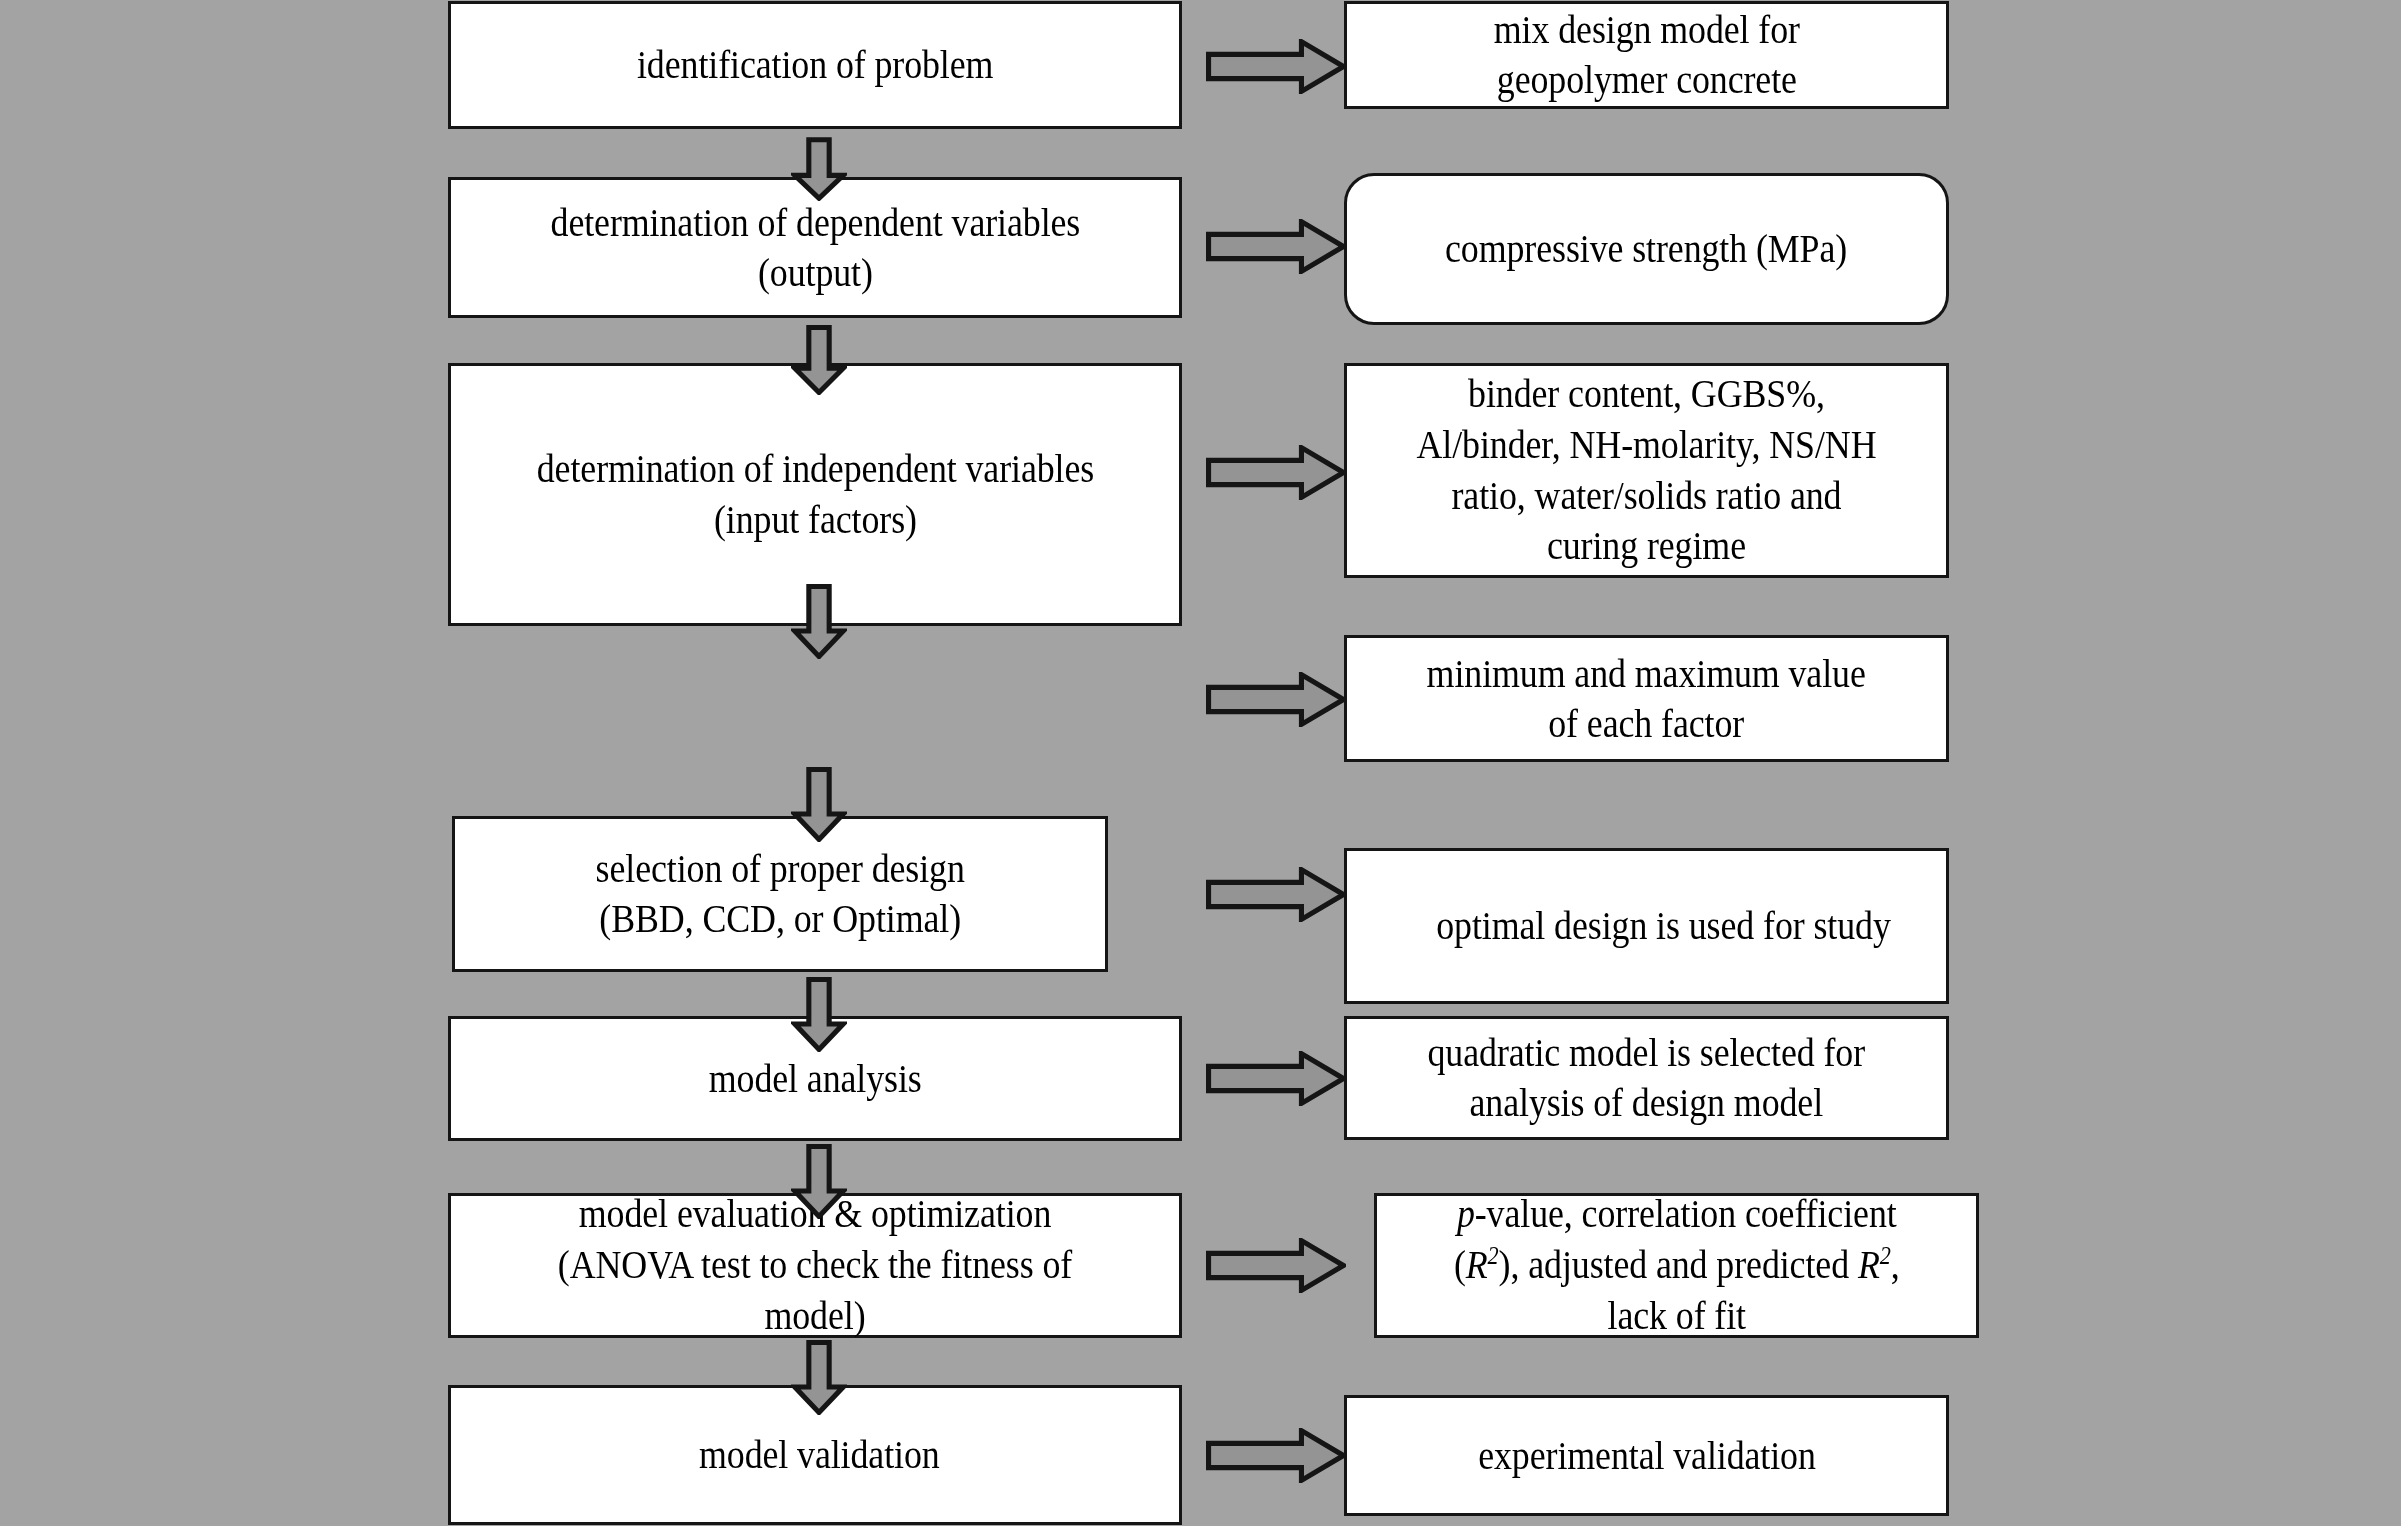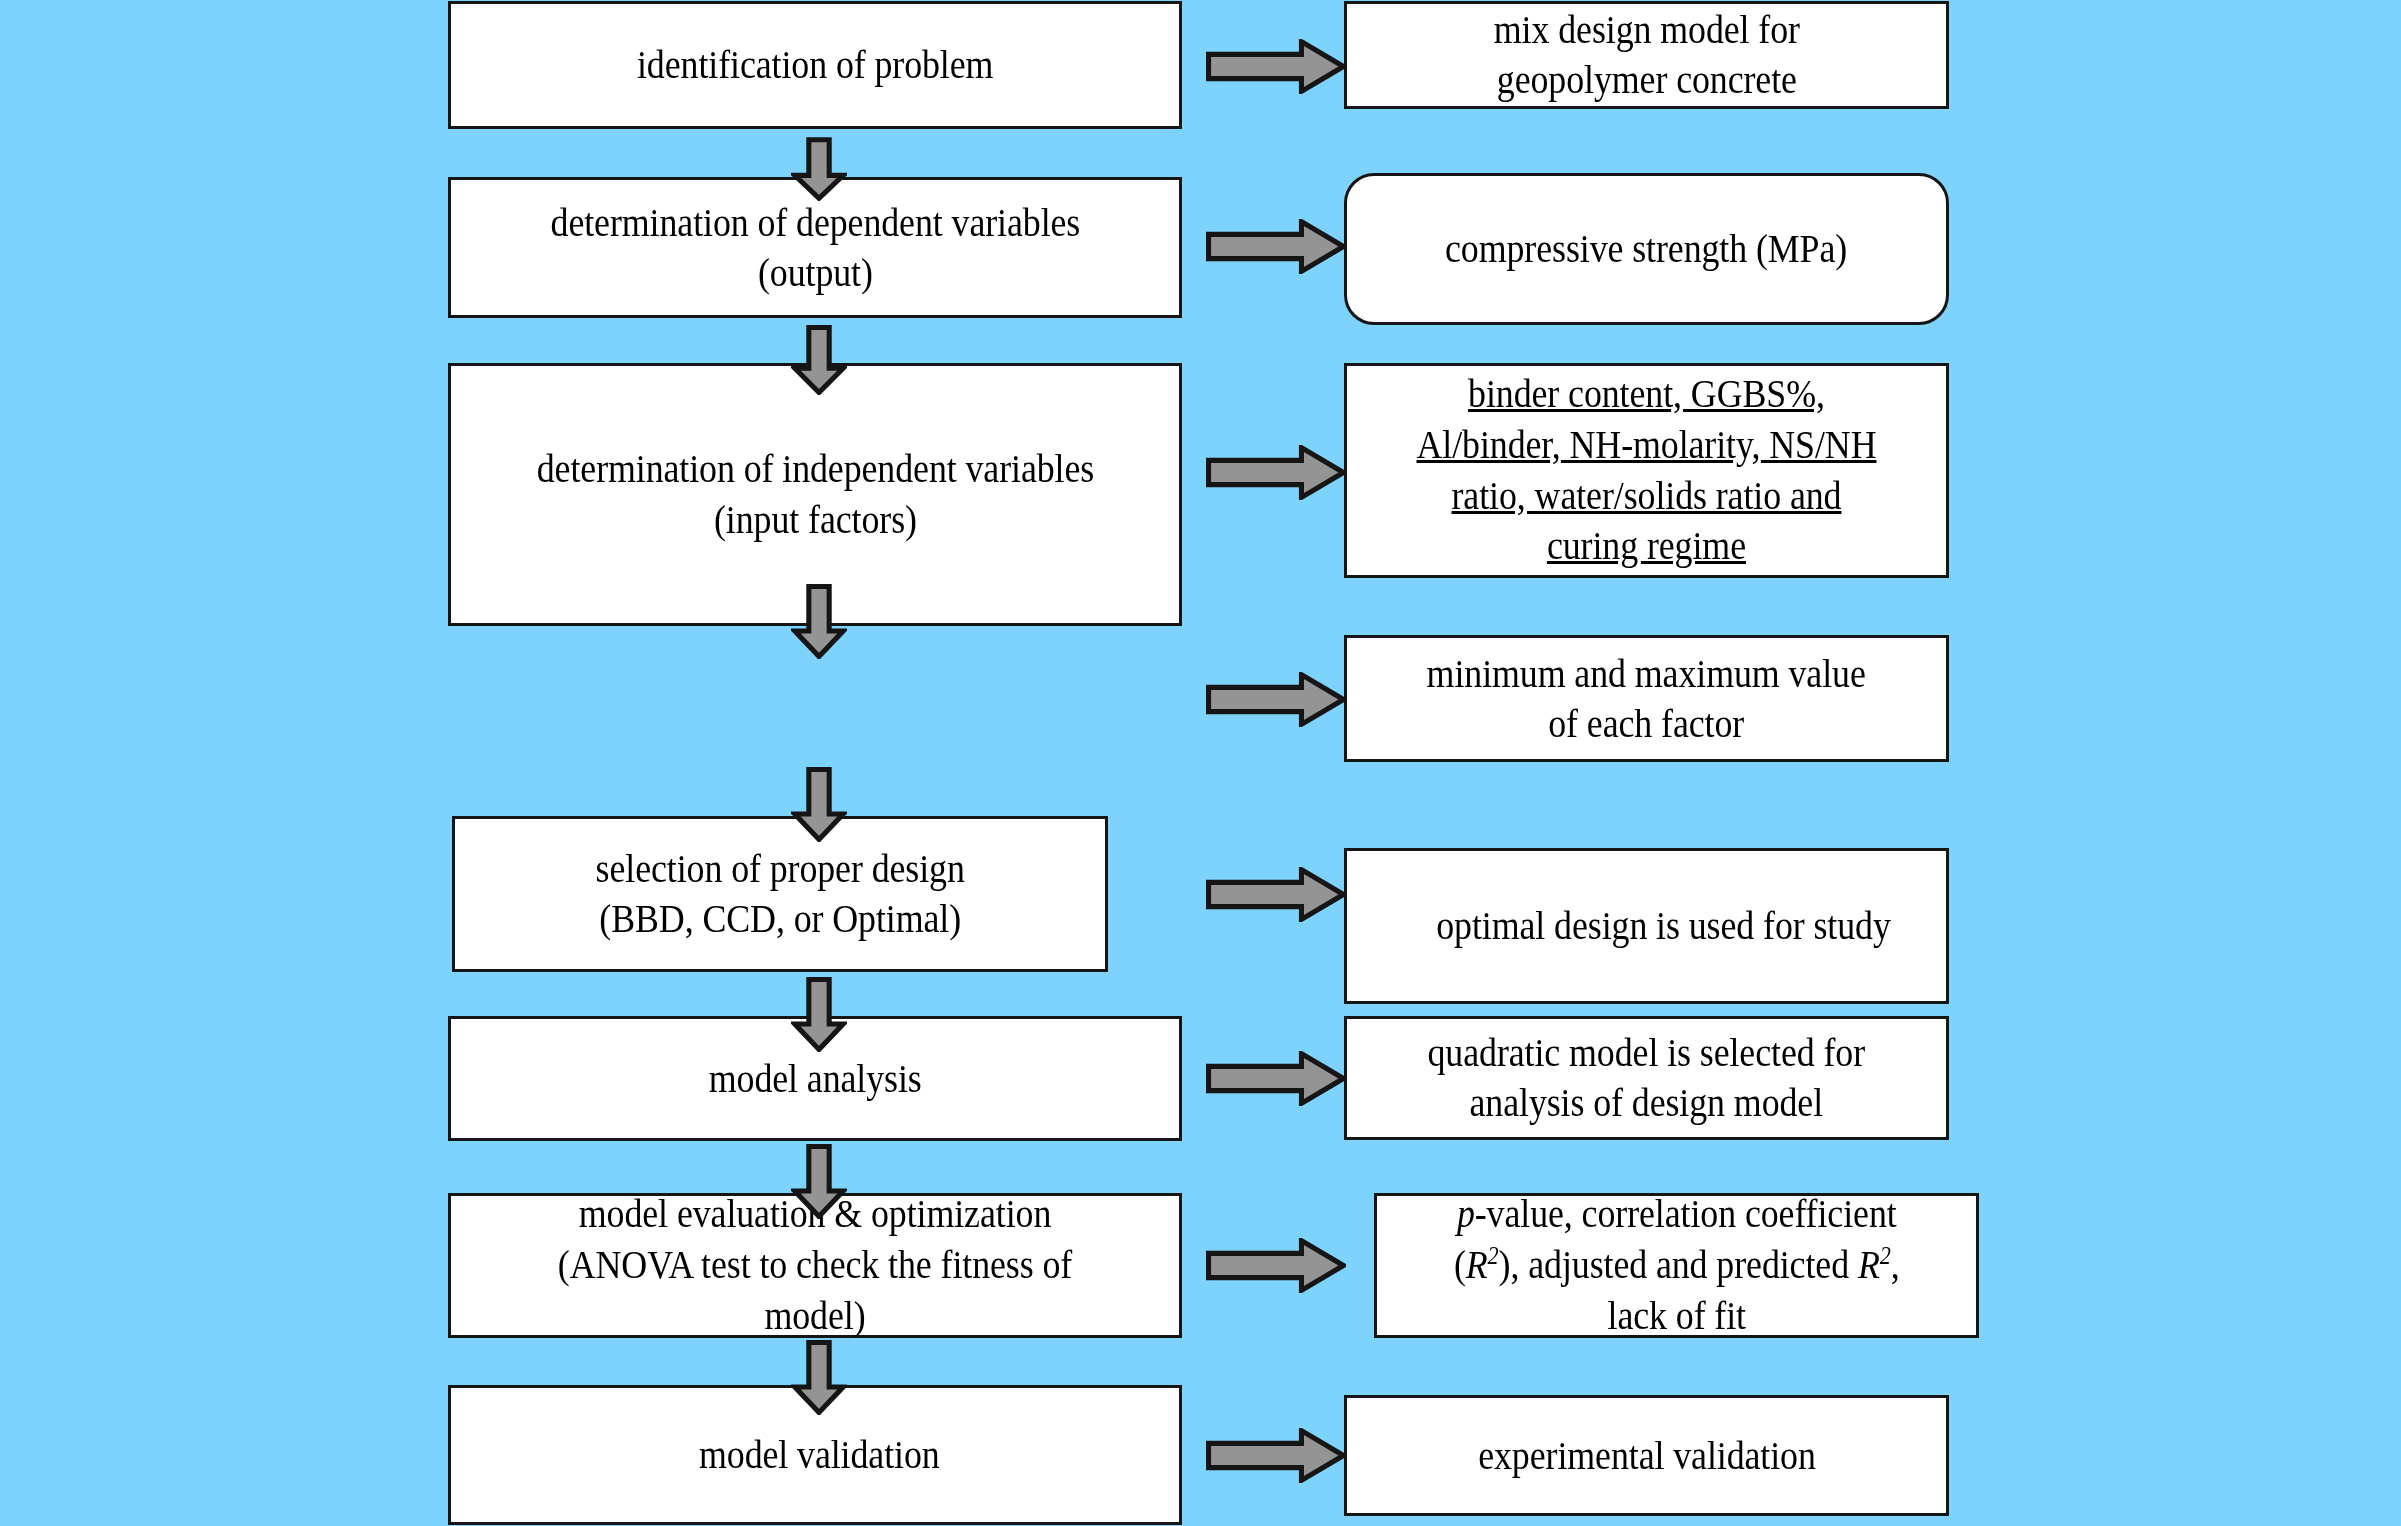--- a/index.html
+++ b/index.html
@@ -8,21 +8,21 @@
     padding: 0;
     background: #ffffff;
   }
   body {
     font-family: "Liberation Serif", "DejaVu Serif", serif;
   }
   #canvas {
     position: relative;
     width: 2401px;
     height: 1527px;
-    background: #7dd3fc;
+    background: #a3a3a3;
     overflow: hidden;
   }
 
   
   .box {
     position: absolute;
     box-sizing: border-box;
     background: #ffffff;
     border: 3.2px solid #151515;
     display: flex;
@@ -106,21 +106,21 @@
   <div class="v-arrow" style="left:791px; top:325px; width:56px; height:70px;">
     <svg width="56" height="70" viewBox="0 0 88 110">
       <polygon points="28,4 60,4 60,68 82,68 44,106 6,68 28,68" fill="#949494" stroke="#151515" stroke-width="8" stroke-linejoin="miter"></polygon>
     </svg>
   </div>
 
   <div class="box tall" style="left:448px; top:363px; width:734px; height:263px;">
     <div class="box-text">determination of independent variables
 (input factors)</div>
   </div>
-  <div class="box tall" style="left:1344px; top:363px; width:605px; height:215px;text-decoration:underline;">
+  <div class="box tall" style="left:1344px; top:363px; width:605px; height:215px;">
     <div class="box-text">binder content, GGBS%,
 Al/binder, NH-molarity, NS/NH
 ratio, water/solids ratio and
 curing regime</div>
   </div>
   <div class="h-arrow" style="left:1206px; top:445px; width:140px; height:55px;">
     <svg width="140" height="55" viewBox="0 0 220 86">
       <polygon points="4,24 150,24 150,4 216,43 150,82 150,62 4,62" fill="#949494" stroke="#151515" stroke-width="8" stroke-linejoin="miter"></polygon>
     </svg>
   </div>

